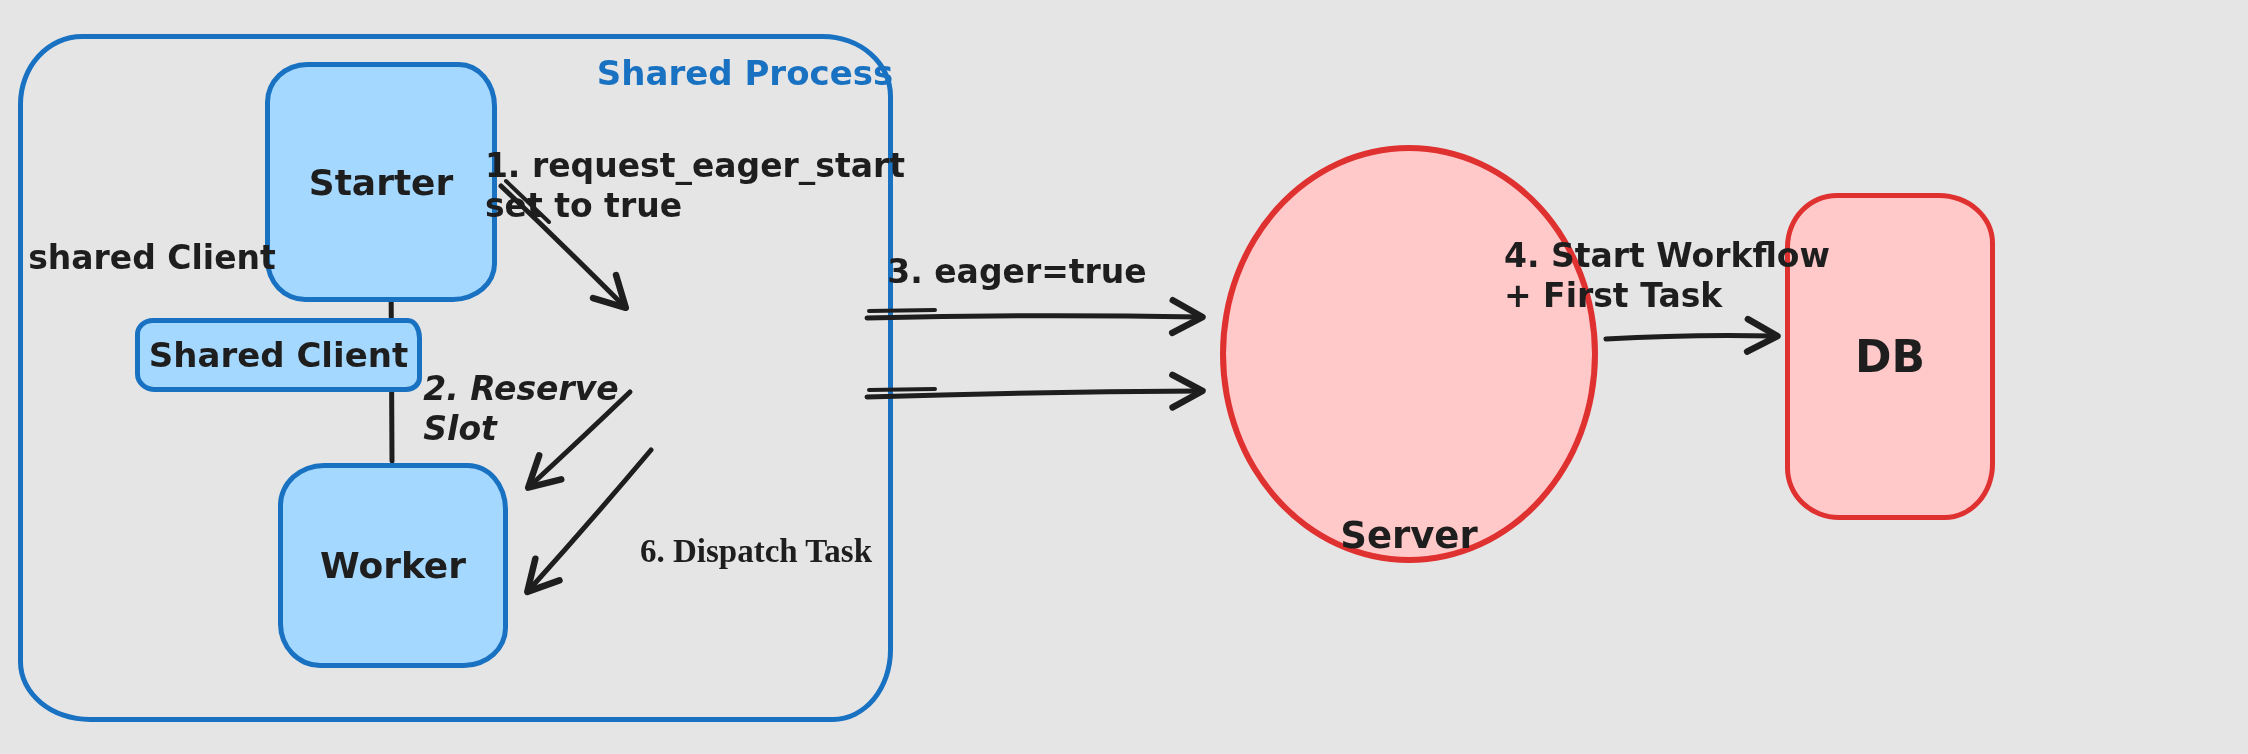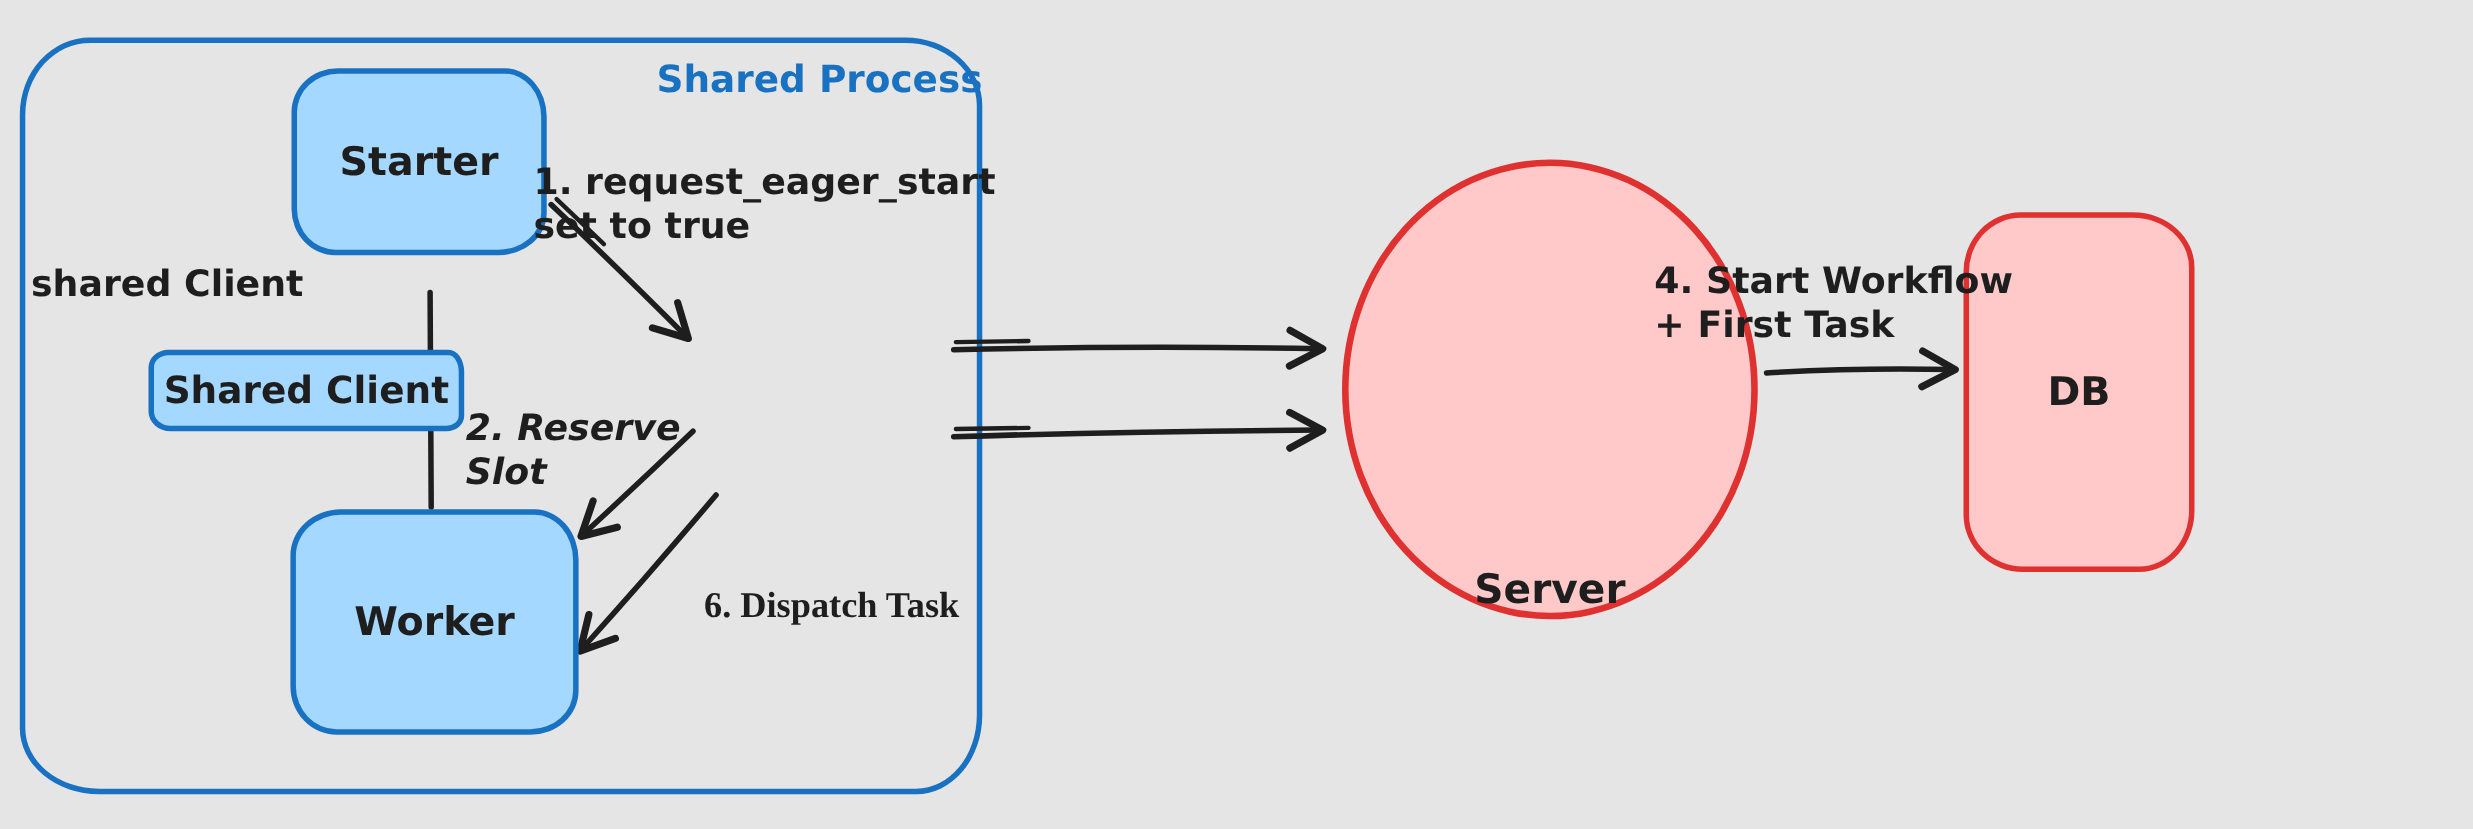--- a/index.html
+++ b/index.html
@@ -38,32 +38,32 @@
   }
   .annotation{
     position:absolute;z-index:3;
     transform:translate(-50%,-50%);
     text-align:left;
     font-weight:700;font-size:33px;line-height:1.22;
     white-space:nowrap;
   }
   .annotation span{display:block;}
 
-  #node-starter{left:265px;top:62px;width:232px;height:170px;
+  #node-starter{left:265px;top:62px;width:232px;height:240px;
     border-radius:42px 38px 44px 40px / 40px 44px 38px 42px;}
   #node-shared-client{left:135px;top:318px;width:287px;height:74px;
     border-radius:18px 14px 16px 20px / 16px 20px 14px 18px;font-size:34px;}
-  #node-worker{left:264px;top:463px;width:262px;height:205px;
+  #node-worker{left:278px;top:463px;width:230px;height:205px;
     border-radius:46px 40px 44px 42px / 42px 46px 40px 44px;}
   #node-sdk{left:635px;top:252px;width:227px;height:200px;
     border-radius:46px 42px 48px 44px / 44px 48px 42px 46px;}
   #node-server{left:1220px;top:145px;width:378px;height:418px;
     border-radius:50%;border-width:6px;font-size:37px;align-items:flex-end;}
   #node-db{left:1785px;top:193px;width:210px;height:327px;
-    border-radius:52px 56px 50px 54px / 54px 50px 56px 52px;font-size:36px;}
+    border-radius:52px 56px 50px 54px / 54px 50px 56px 52px;font-size:44px;}
 </style>
 </head>
 <body>
 
 <div class="canvas">
 
   <div class="group-box" id="shared-process-box" style="left:18px;top:34px;width:875px;height:688px;"></div>
   <div class="group-label" style="left:745px;top:73px;">Shared Process</div>
 
   <svg class="layer-svg" width="2248" height="754" viewBox="0 0 2248 754">
@@ -121,20 +121,23 @@
   <div class="annotation" style="left:695px;top:186px;">
     <span>1. request_eager_start</span>
     <span>set to true</span>
   </div>
 
   <div class="annotation" style="left:521px;top:409px;font-style:italic;">
     <span>2. Reserve</span>
     <span>Slot</span>
   </div>
 
+  <div class="annotation" style="left:1017px;top:272px;">
+    <span>3. eager=true</span>
+  </div>
 
 
   <div class="annotation" style="left:756px;top:551px;font-family:Liberation Serif, serif;">
     <span>6. Dispatch Task</span>
   </div>
 
   <div class="annotation" style="left:1667px;top:276px;">
     <span>4. Start Workflow</span>
     <span>+ First Task</span>
   </div>

